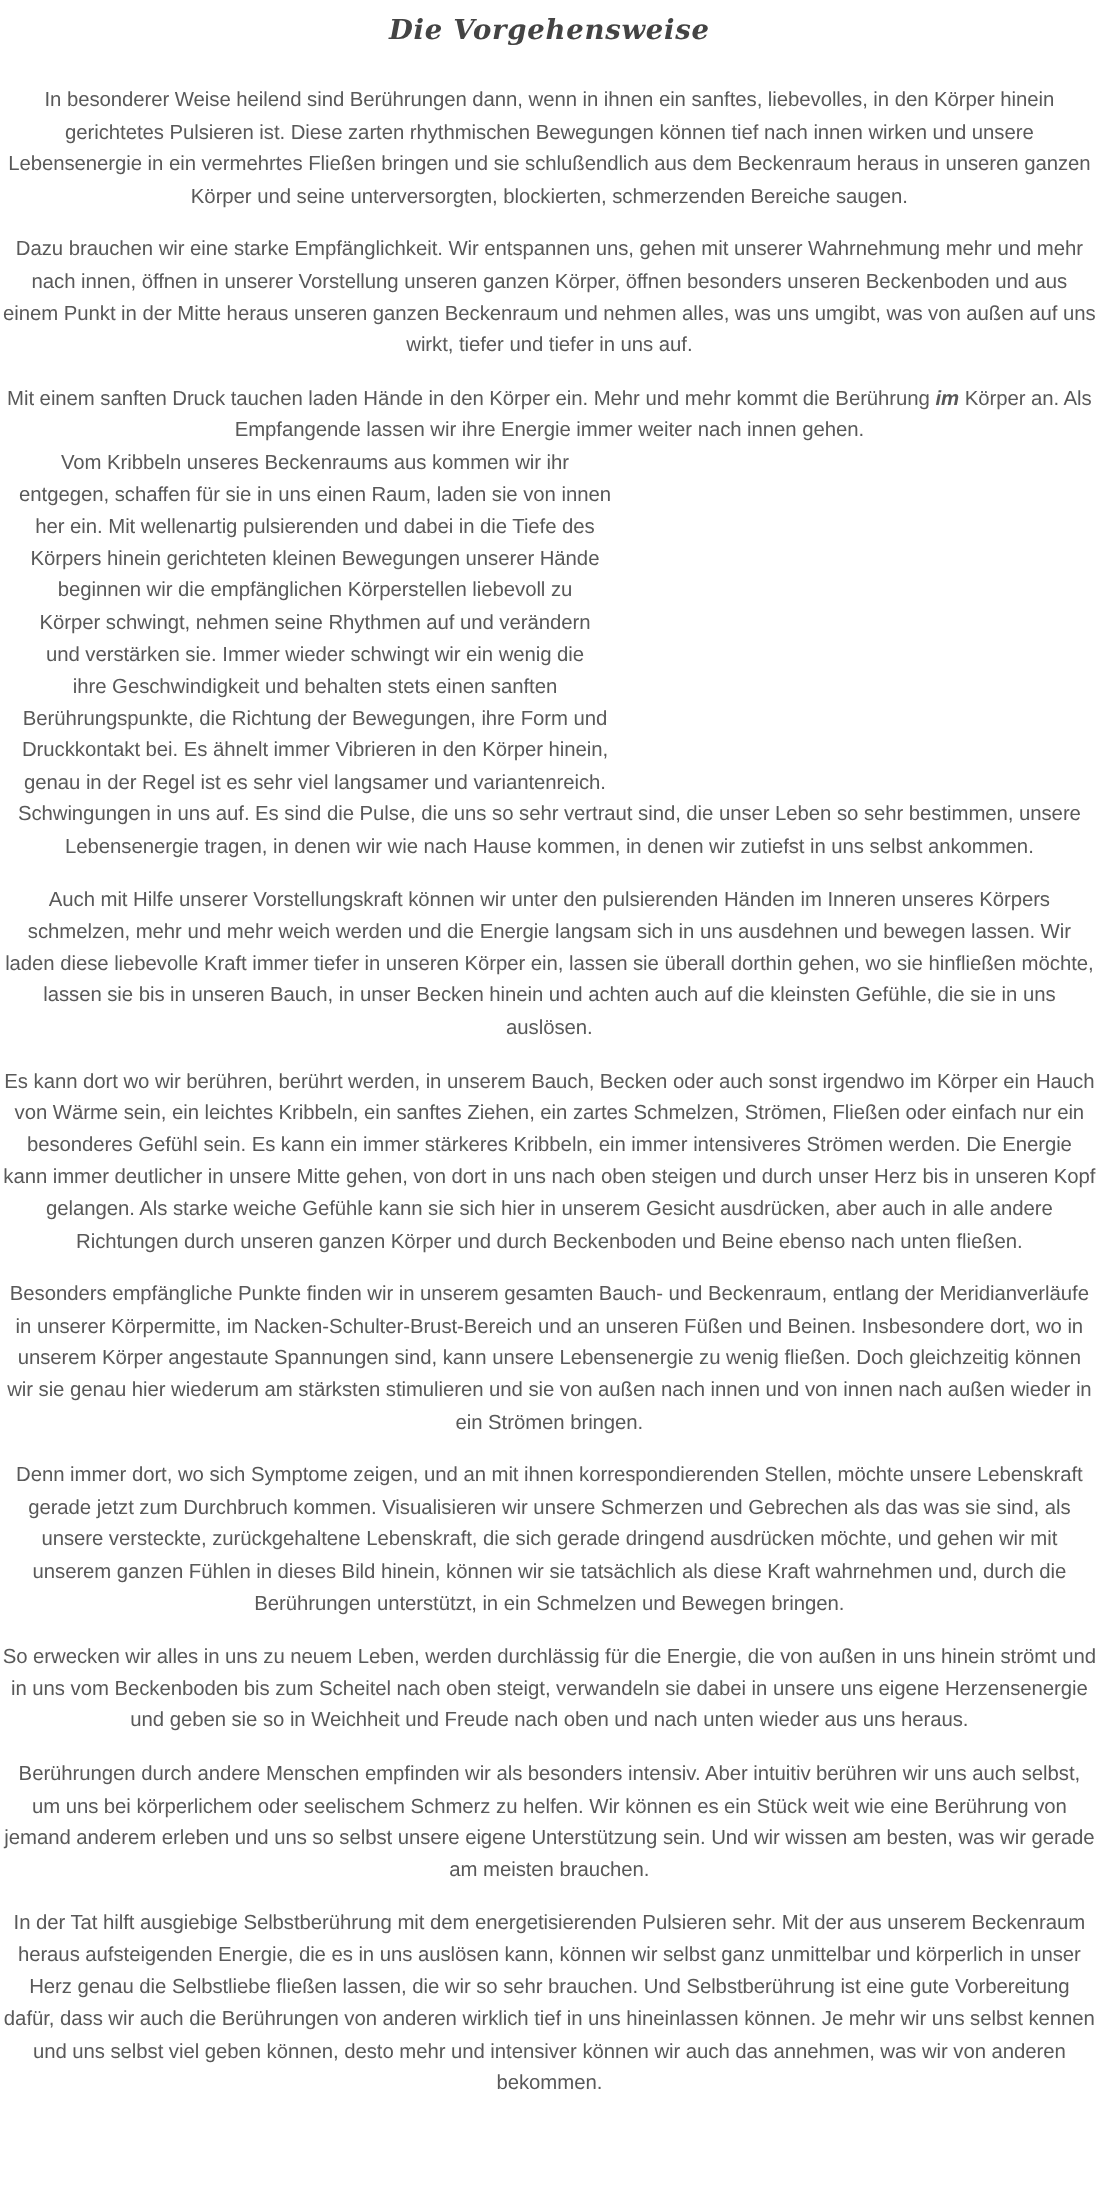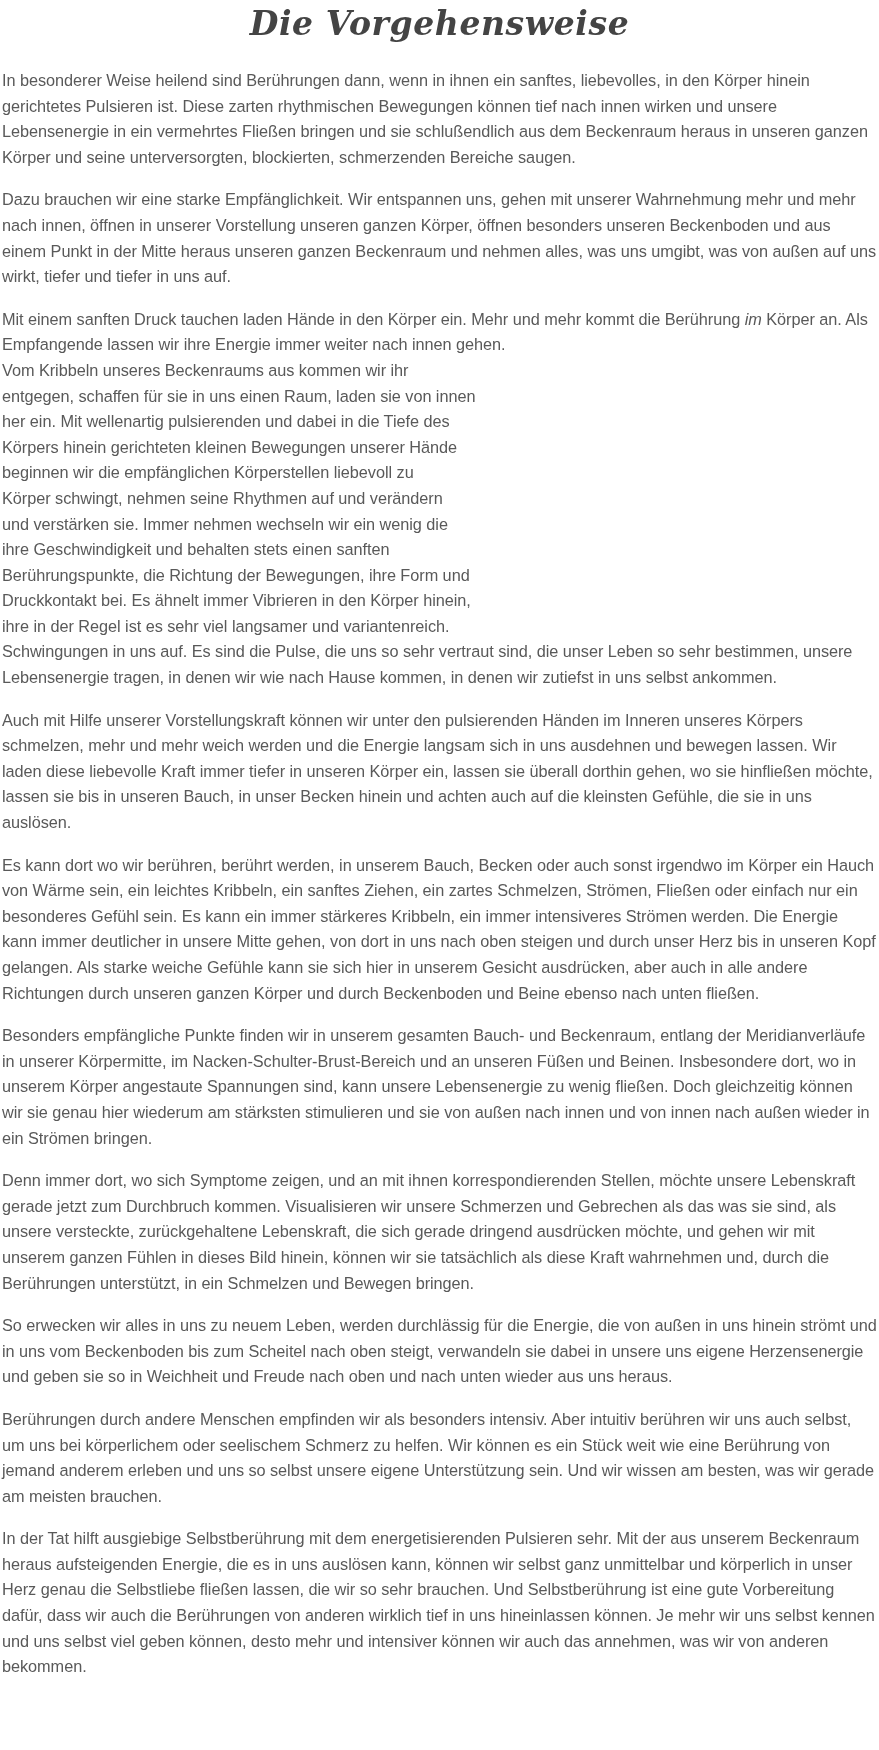--- a/index.html
+++ b/index.html
@@ -18,52 +18,53 @@
     width: 879px;
     box-sizing: border-box;
     padding: 0 2px 0 2px;
     background: #ffffff;
   }
   .doc-title {
     text-align: center;
     font-family: "DejaVu Serif", serif;
     font-style: italic;
     font-weight: 700;
-    font-size: 33px;
+    font-size: 22px;
     letter-spacing: 0.6px;
     color: #444444;
     margin: 4px 0 0 0;
     padding: 0 0 2px 0;
     line-height: 40px;
     white-space: nowrap;
   }
   .body-block {
     margin-top: 22px;
   }
   p.para {
     margin: 0 0 17px 0;
     font-size: 16.3px;
     line-height: 25.6px;
     color: #595959;
     letter-spacing: -0.05px;
-    text-align: left;
+    text-align: center;
   }
   p.para:last-child {
     margin-bottom: 0;
   }
   
   .narrow-wrap {
     display: block;
     max-width: 500px;
   }
   .narrow-wrap .brk {
     display: block;
   }
   em.it {
     font-style: italic;
+    font-weight: bold;
   }
 </style>
 </head>
 <body>
 
 <div class="page">
 
   <h1 class="doc-title">Die Vorgehensweise</h1>
 
   <div class="body-block">
@@ -72,25 +73,25 @@
 
     <p class="para">Dazu brauchen wir eine starke Empfänglichkeit. Wir entspannen uns, gehen mit unserer Wahrnehmung mehr und mehr nach innen, öffnen in unserer Vorstellung unseren ganzen Körper, öffnen besonders unseren Beckenboden und aus einem Punkt in der Mitte heraus unseren ganzen Beckenraum und nehmen alles, was uns umgibt, was von außen auf uns wirkt, tiefer und tiefer in uns auf.</p>
 
     <p class="para"><span>Mit einem sanften Druck tauchen laden Hände in den Körper ein. Mehr und mehr kommt die Berührung </span><em class="it">im</em><span> Körper an. Als Empfangende lassen wir ihre Energie immer weiter nach innen gehen.</span><span class="narrow-wrap">
           <span class="brk">Vom Kribbeln unseres Beckenraums aus kommen wir ihr</span>
           <span class="brk">entgegen, schaffen für sie in uns einen Raum, laden sie von innen</span>
           <span class="brk">her ein. Mit wellenartig pulsierenden und dabei in die Tiefe des</span>
           <span class="brk">Körpers hinein gerichteten kleinen Bewegungen unserer Hände</span>
           <span class="brk">beginnen wir die empfänglichen Körperstellen liebevoll zu</span>
           <span class="brk">Körper schwingt, nehmen seine Rhythmen auf und verändern</span>
-          <span class="brk">und verstärken sie. Immer nehmen wechseln wir ein wenig die</span>
+          <span class="brk">und verstärken sie. Immer wieder schwingt wir ein wenig die</span>
           <span class="brk">ihre Geschwindigkeit und behalten stets einen sanften</span>
           <span class="brk">Berührungspunkte, die Richtung der Bewegungen, ihre Form und</span>
           <span class="brk">Druckkontakt bei. Es ähnelt immer Vibrieren in den Körper hinein,</span>
-          <span class="brk">ihre in der Regel ist es sehr viel langsamer und variantenreich.</span>
+          <span class="brk">genau in der Regel ist es sehr viel langsamer und variantenreich.</span>
         </span><span>Schwingungen in uns auf. Es sind die Pulse, die uns so sehr vertraut sind, die unser Leben so sehr bestimmen, unsere Lebensenergie tragen, in denen wir wie nach Hause kommen, in denen wir zutiefst in uns selbst ankommen.</span></p>
 
     <p class="para">Auch mit Hilfe unserer Vorstellungskraft können wir unter den pulsierenden Händen im Inneren unseres Körpers schmelzen, mehr und mehr weich werden und die Energie langsam sich in uns ausdehnen und bewegen lassen. Wir laden diese liebevolle Kraft immer tiefer in unseren Körper ein, lassen sie überall dorthin gehen, wo sie hinfließen möchte, lassen sie bis in unseren Bauch, in unser Becken hinein und achten auch auf die kleinsten Gefühle, die sie in uns auslösen.</p>
 
     <p class="para">Es kann dort wo wir berühren, berührt werden, in unserem Bauch, Becken oder auch sonst irgendwo im Körper ein Hauch von Wärme sein, ein leichtes Kribbeln, ein sanftes Ziehen, ein zartes Schmelzen, Strömen, Fließen oder einfach nur ein besonderes Gefühl sein. Es kann ein immer stärkeres Kribbeln, ein immer intensiveres Strömen werden. Die Energie kann immer deutlicher in unsere Mitte gehen, von dort in uns nach oben steigen und durch unser Herz bis in unseren Kopf gelangen. Als starke weiche Gefühle kann sie sich hier in unserem Gesicht ausdrücken, aber auch in alle andere Richtungen durch unseren ganzen Körper und durch Beckenboden und Beine ebenso nach unten fließen.</p>
 
     <p class="para">Besonders empfängliche Punkte finden wir in unserem gesamten Bauch- und Beckenraum, entlang der Meridianverläufe in unserer Körpermitte, im Nacken-Schulter-Brust-Bereich und an unseren Füßen und Beinen. Insbesondere dort, wo in unserem Körper angestaute Spannungen sind, kann unsere Lebensenergie zu wenig fließen. Doch gleichzeitig können wir sie genau hier wiederum am stärksten stimulieren und sie von außen nach innen und von innen nach außen wieder in ein Strömen bringen.</p>
 
     <p class="para">Denn immer dort, wo sich Symptome zeigen, und an mit ihnen korrespondierenden Stellen, möchte unsere Lebenskraft gerade jetzt zum Durchbruch kommen. Visualisieren wir unsere Schmerzen und Gebrechen als das was sie sind, als unsere versteckte, zurückgehaltene Lebenskraft, die sich gerade dringend ausdrücken möchte, und gehen wir mit unserem ganzen Fühlen in dieses Bild hinein, können wir sie tatsächlich als diese Kraft wahrnehmen und, durch die Berührungen unterstützt, in ein Schmelzen und Bewegen bringen.</p>
 

